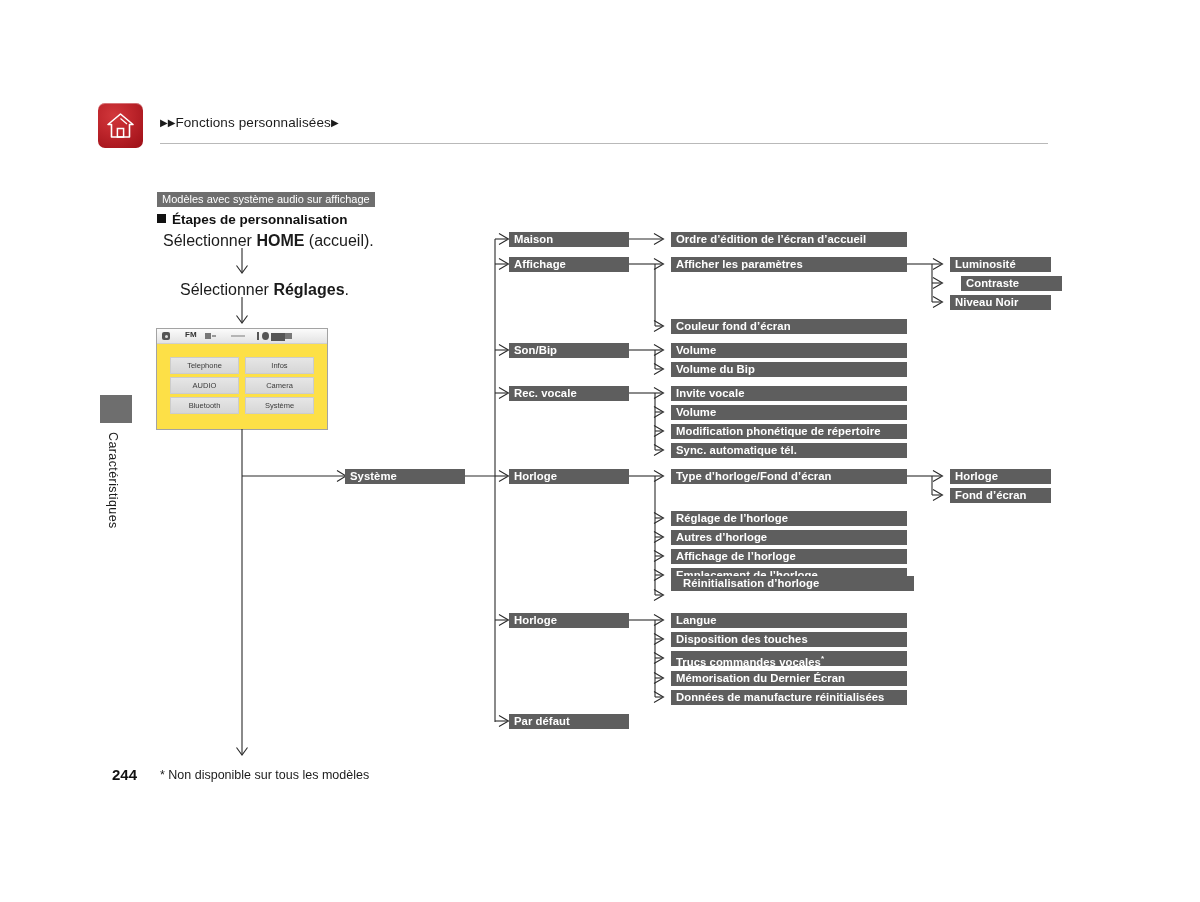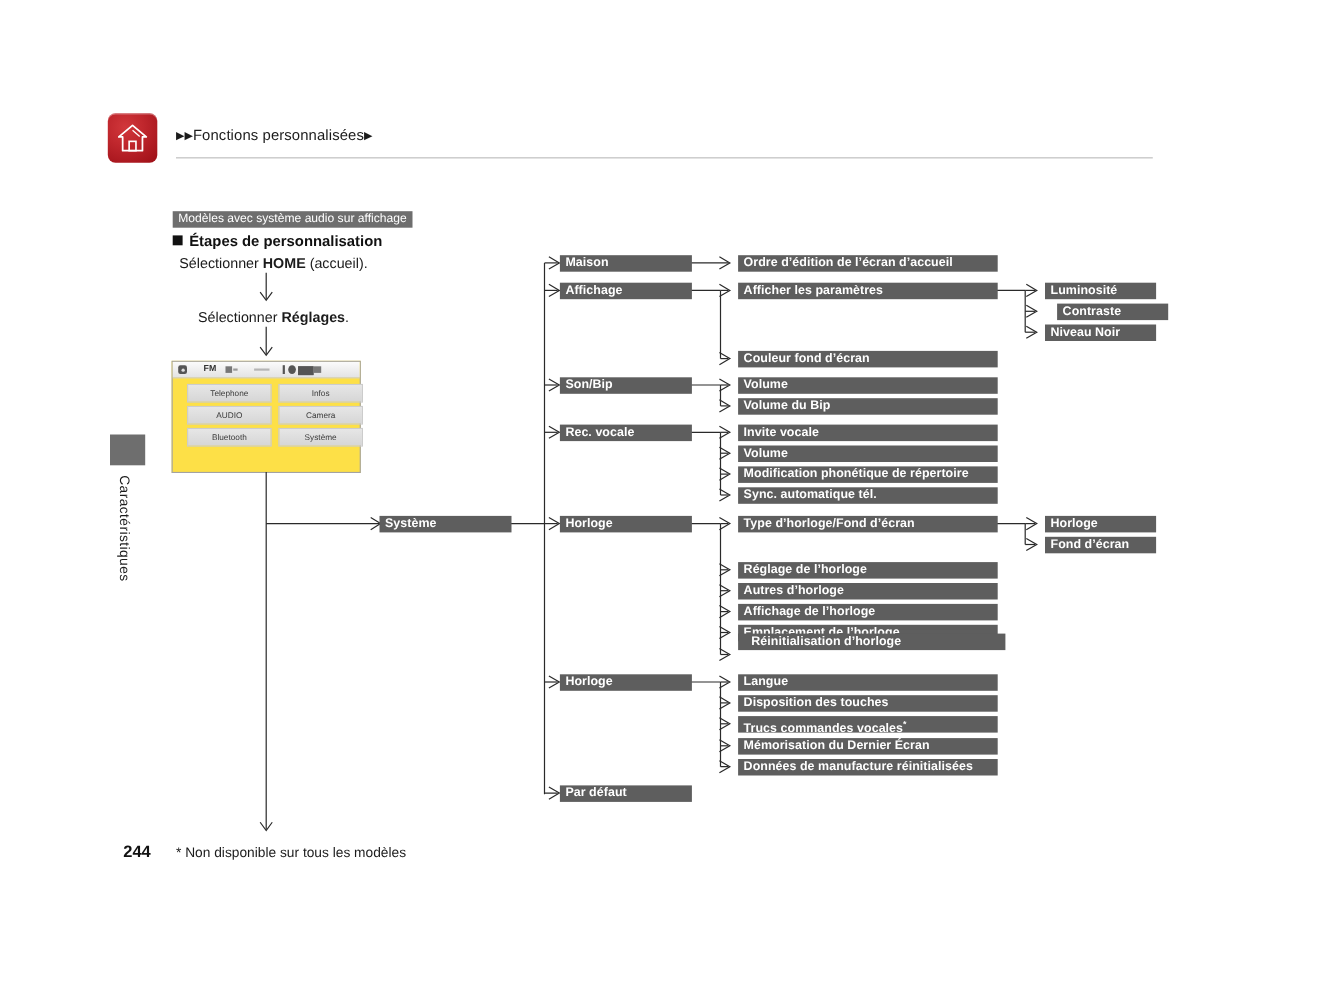--- a/index.html
+++ b/index.html
@@ -50,21 +50,21 @@
     background:#6e6e6e;color:#fff;
     font-size:11px;line-height:15px;
     padding:0 5px;white-space:nowrap;
   }
   .step-head{
     position:absolute;left:157px;top:212px;
     font-size:13.5px;font-weight:bold;color:#111;white-space:nowrap;
   }
   .step-head .sq{display:inline-block;width:9px;height:9px;background:#111;margin-right:6px;position:relative;top:-1px;}
   .sel-line{
-    position:absolute;font-size:13px;color:#1b1b1b;white-space:nowrap;
+    position:absolute;font-size:16px;color:#1b1b1b;white-space:nowrap;
   }
   .sel-line b{font-weight:bold;}
   .sel1{left:163px;top:232px;}
   .sel2{left:180px;top:281px;}
 
   
   .device{
     position:absolute;left:156px;top:328px;width:170px;height:100px;
     background:#fde047;border:1px solid #a3a3a3;
   }
@@ -76,21 +76,21 @@
   .dev-bar .dot{position:absolute;left:5px;top:3px;width:8px;height:8px;border-radius:2px;background:#555;}
   .dev-bar .dot:after{content:"";position:absolute;left:2.5px;top:2.5px;width:3px;height:3px;border-radius:50%;background:#ddd;}
   .dev-bar .fm{position:absolute;left:28px;top:1px;font-size:8px;font-weight:bold;color:#333;}
   .dev-bar .i1{position:absolute;left:48px;top:4px;width:6px;height:6px;background:#777;}
   .dev-bar .i1b{position:absolute;left:55px;top:6px;width:4px;height:2px;background:#999;}
   .dev-bar .dash{position:absolute;left:74px;top:6px;width:14px;height:2px;background:#b5b5b5;}
   .dev-bar .r1{position:absolute;left:100px;top:3px;width:2px;height:8px;background:#555;}
   .dev-bar .r2{position:absolute;left:105px;top:3px;width:7px;height:8px;border-radius:50%;background:#555;}
   .dev-bar .r3{position:absolute;left:114px;top:4px;width:12px;height:6px;background:#555;border:1px solid #555;}
   .dev-bar .r4{position:absolute;left:128px;top:4px;width:7px;height:6px;background:#777;}
-  .dev-grid{position:absolute;left:13px;top:20px;width:160px;}
+  .dev-grid{position:absolute;left:13px;top:28px;width:144px;}
   .dev-row{display:flex;gap:6px;margin-bottom:3px;}
   .dev-btn{
     flex:1;height:15px;line-height:15px;text-align:center;
     background:linear-gradient(#e6e6e6,#d6d6d6);
     border:1px solid #cccccc;
     font-size:7.5px;color:#3a3a3a;
   }
 
   
   .tree{position:absolute;left:0;top:0;width:1200px;height:902px;}

